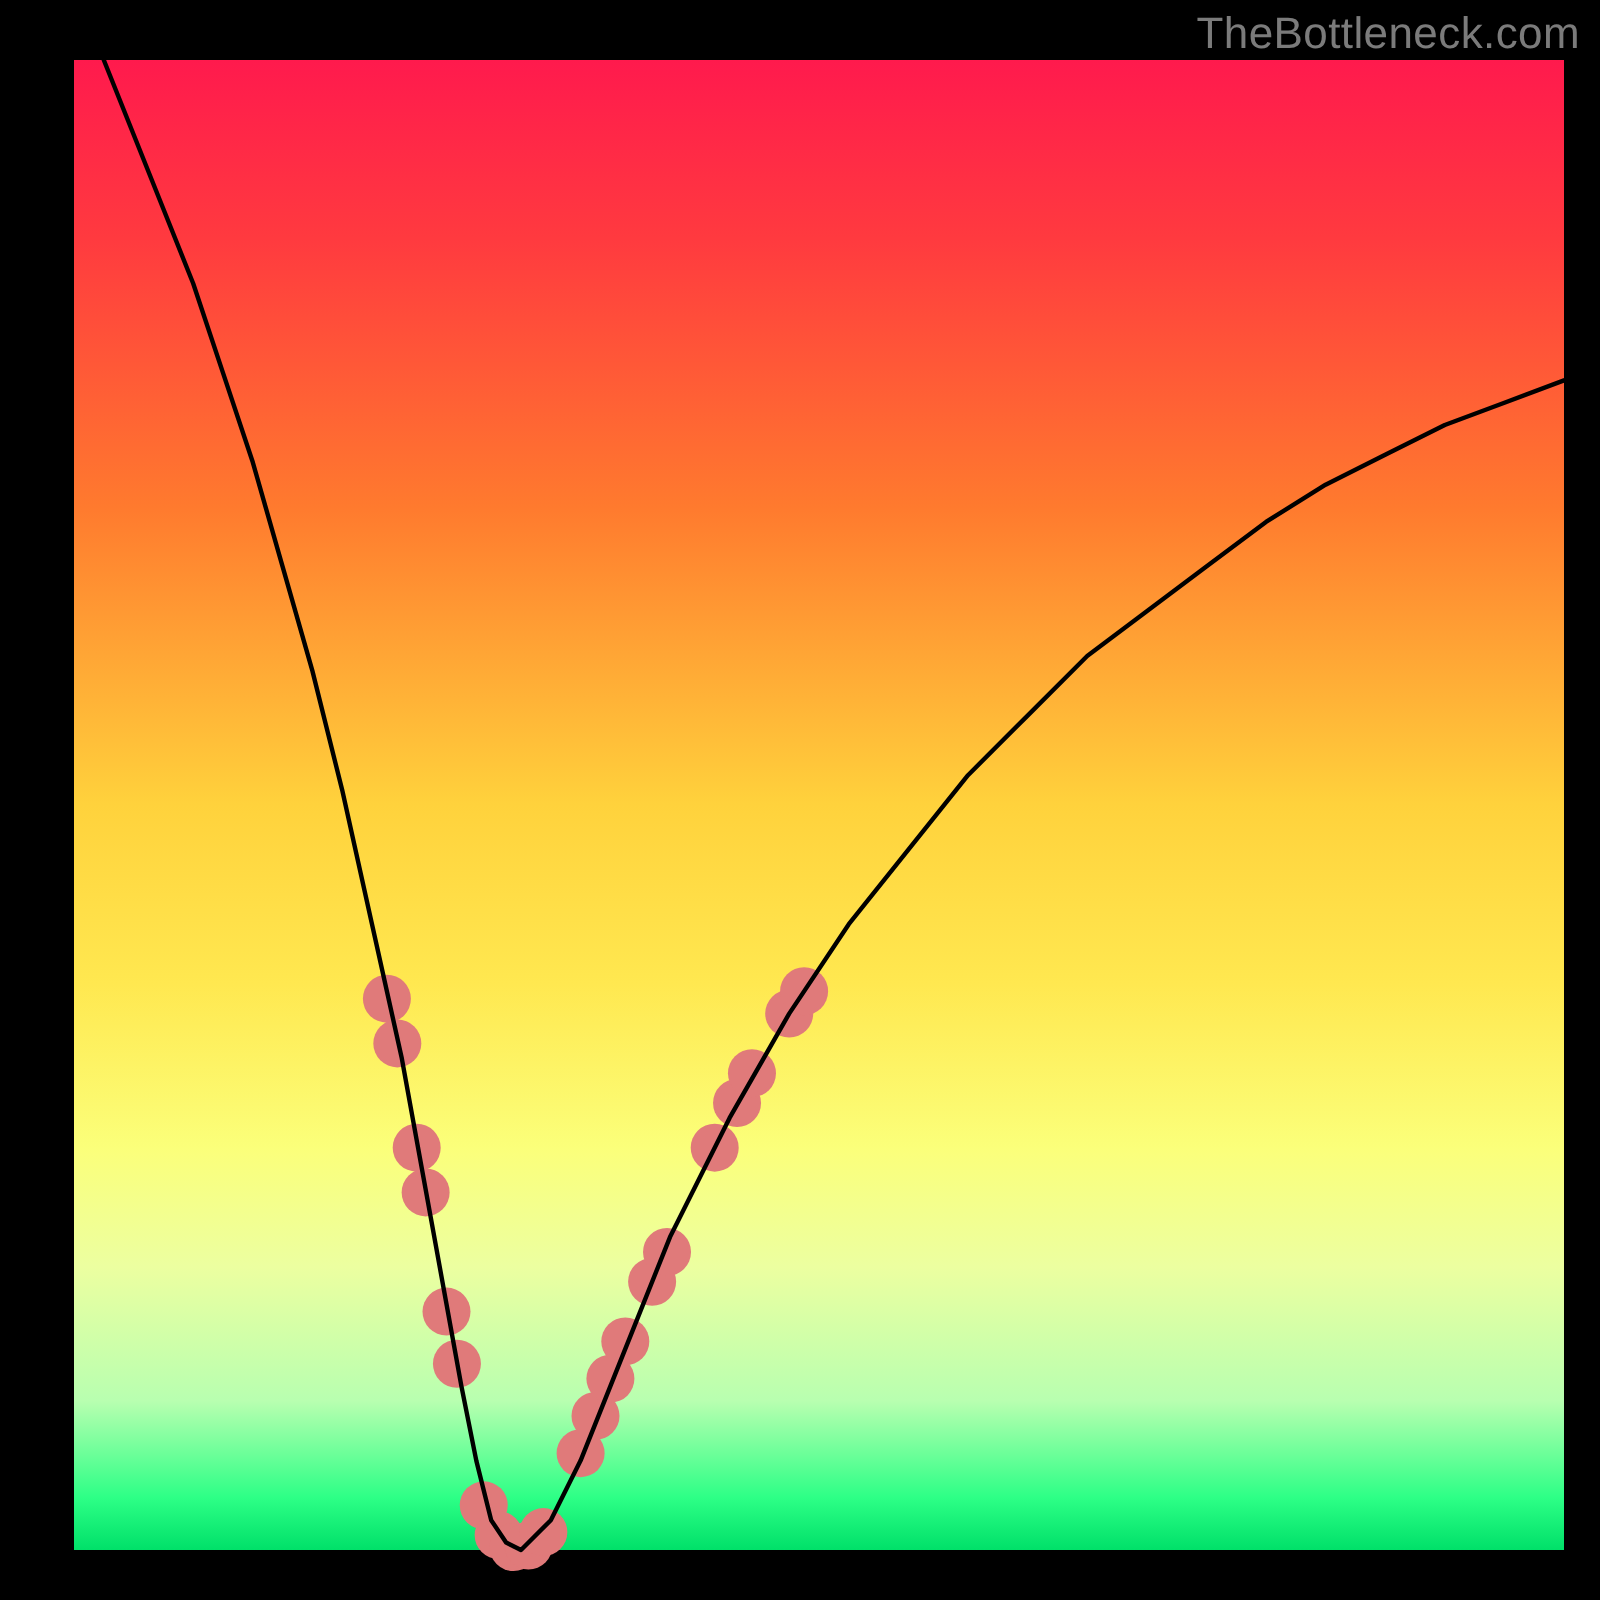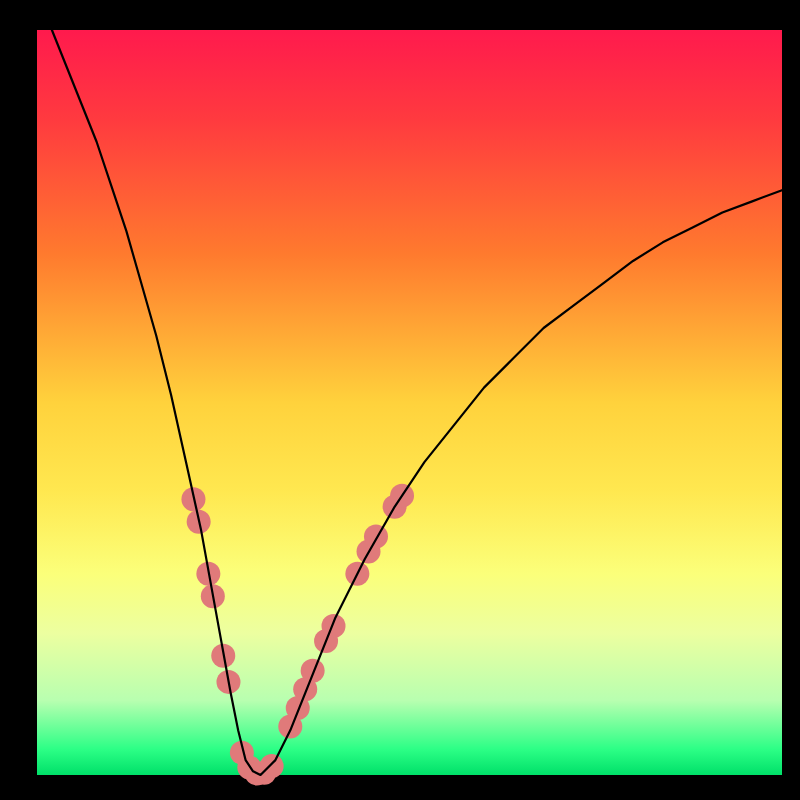--- a/index.html
+++ b/index.html
@@ -28,20 +28,21 @@
     user-select: none;
   }
   svg {
     display: block;
   }
 </style>
 </head>
 <body>
 
 <div class="chart-wrap">
+  <div class="attribution">TheBottleneck.com</div>
 
   <svg id="chart-svg" width="800" height="800" viewBox="0 0 800 800">
     <defs>
       <linearGradient id="bg-grad" x1="0" y1="0" x2="0" y2="1">
           <stop offset="0%" stop-color="#ff1a4d"></stop>
           <stop offset="12%" stop-color="#ff3a3f"></stop>
           <stop offset="30%" stop-color="#ff7a2e"></stop>
           <stop offset="50%" stop-color="#ffd23c"></stop>
           <stop offset="62%" stop-color="#ffe850"></stop>
           <stop offset="73%" stop-color="#fbff7a"></stop>

